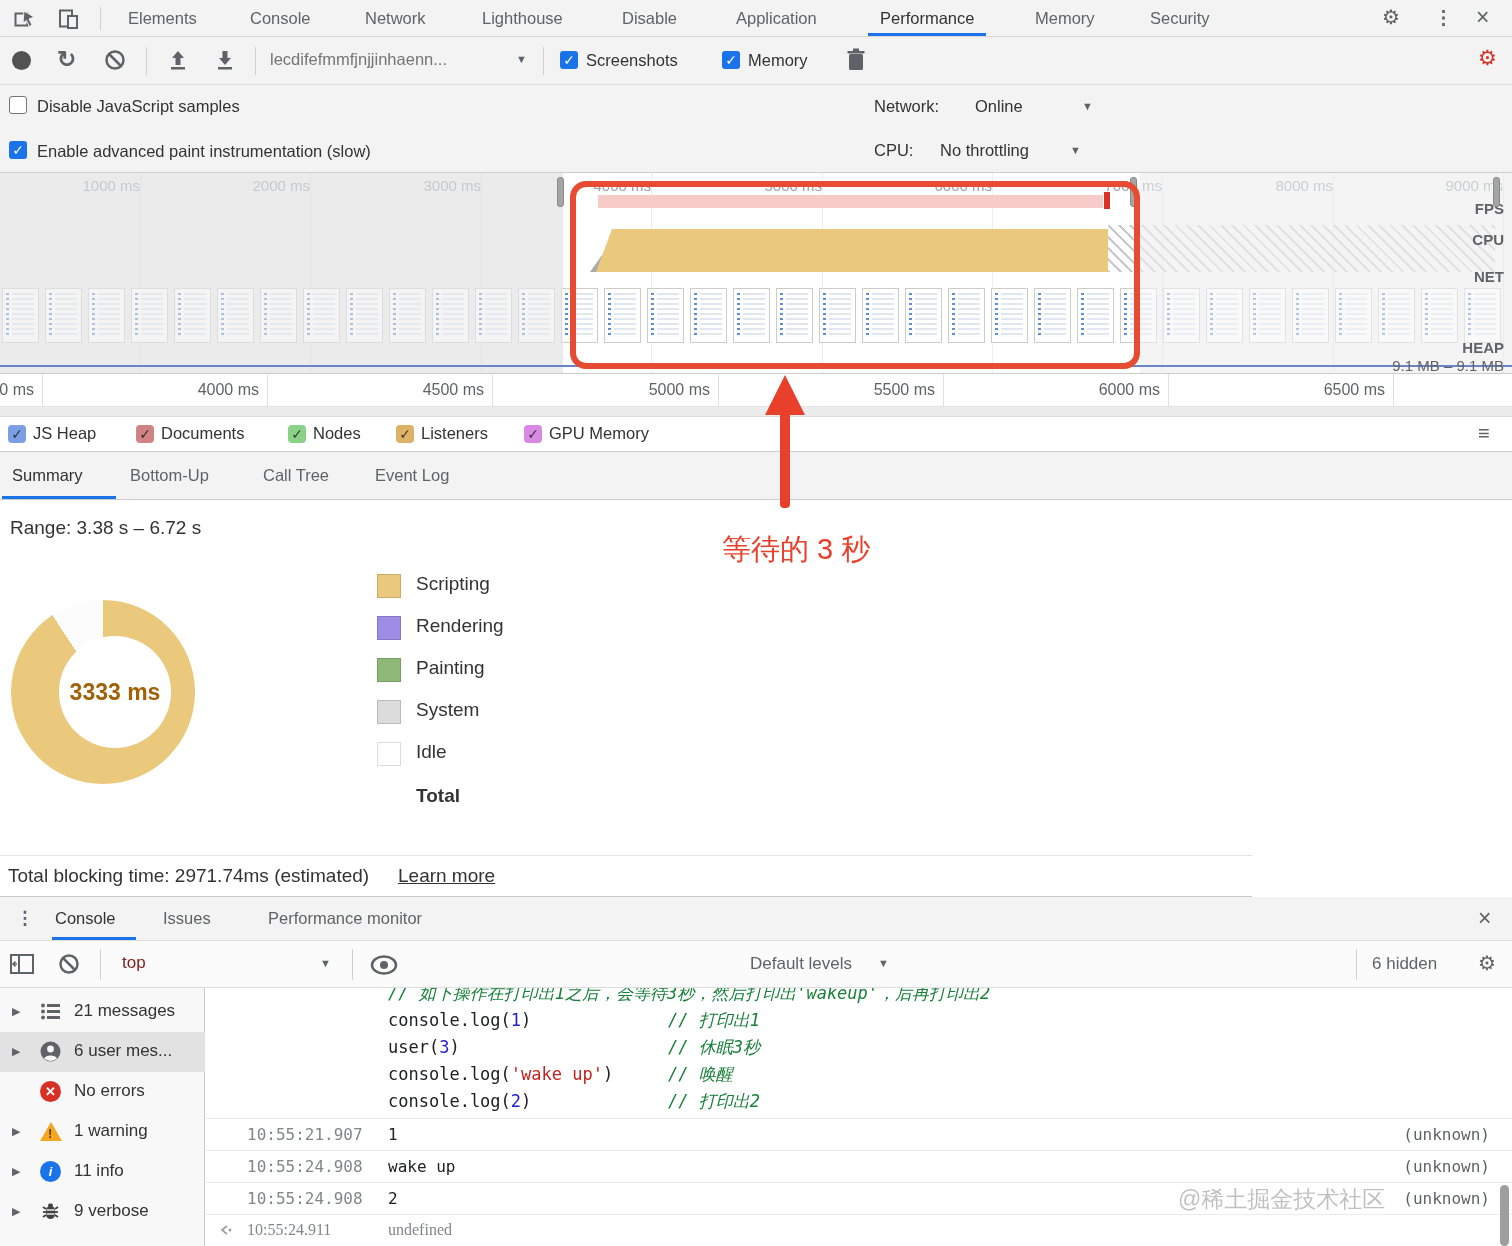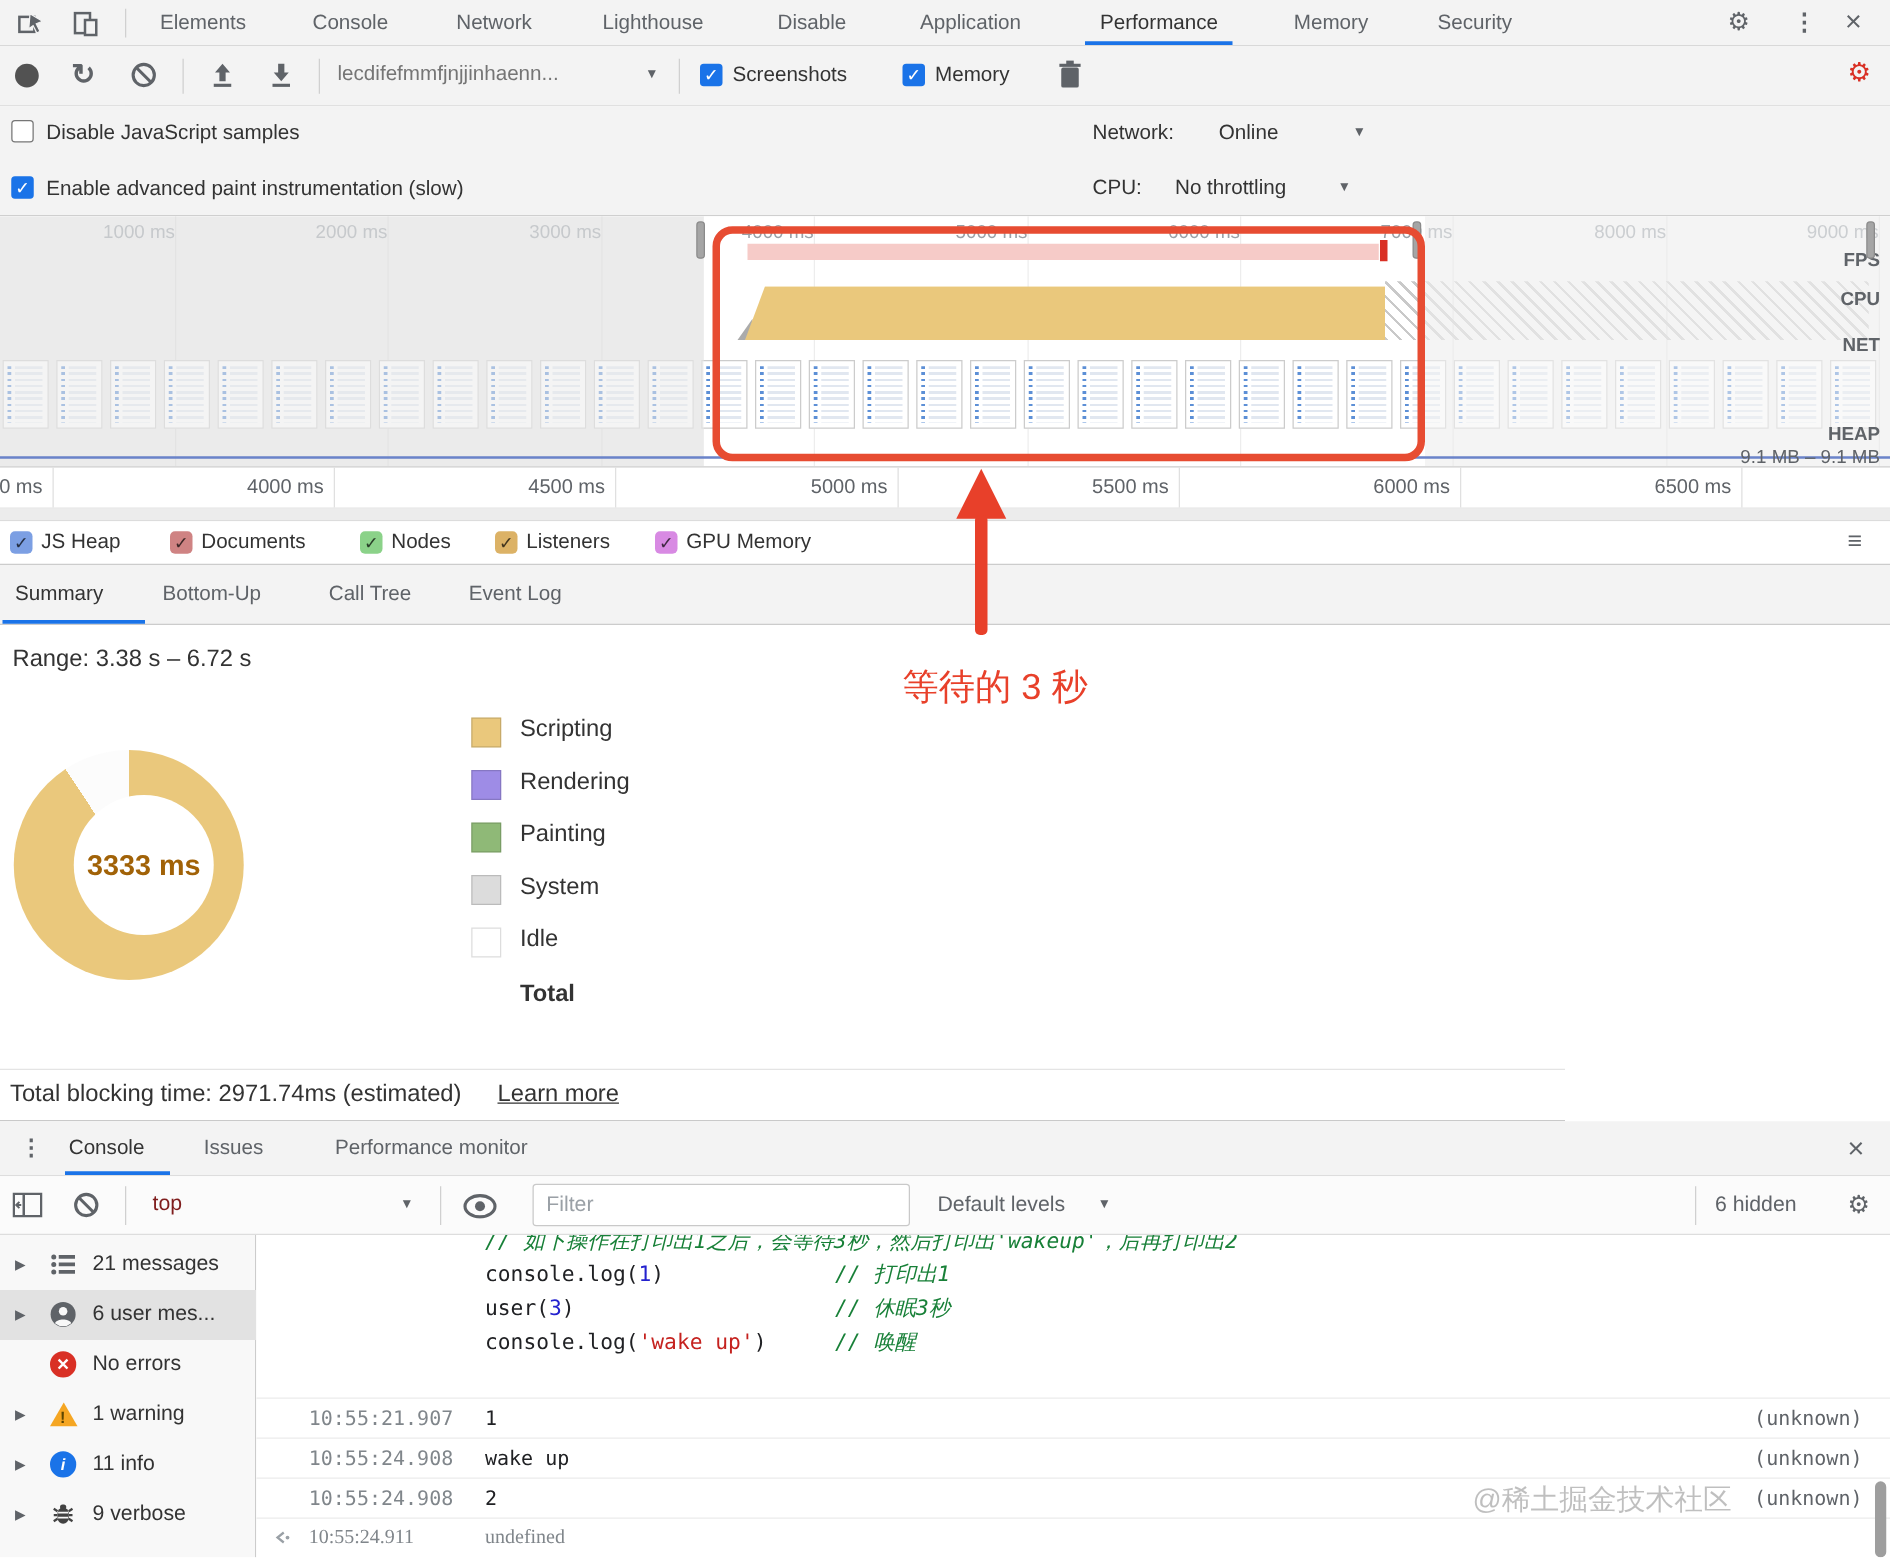--- a/index.html
+++ b/index.html
@@ -395,21 +395,20 @@
     <div class="vdiv" style="left:100px;top:8px;height:31px;"></div>
     <span class="abs" style="left:122px;top:12px;font-size:17px;color:#7f1d1d;">top</span>
     <span class="abs caret" style="left:320px;top:16px;">▼</span>
     <div class="vdiv" style="left:352px;top:8px;height:31px;"></div>
     <span class="abs" style="left:370px;top:14px;">
       <svg width="28" height="20" viewBox="0 0 28 20">
           <ellipse cx="14" cy="10" rx="12" ry="8.5" fill="none" stroke="#5f6368" stroke-width="2.5"></ellipse>
           <circle cx="14" cy="10" r="4" fill="#5f6368"></circle>
         </svg>
     </span>
-    <input class="filterbox" type="text" placeholder="Filter" style="">
     <span class="abs" style="left:750px;top:13px;font-size:17px;color:#5f6368;">Default levels</span>
     <span class="abs caret" style="left:878px;top:16px;">▼</span>
     <div class="vdiv" style="left:1356px;top:8px;height:31px;"></div>
     <span class="abs" style="left:1372px;top:13px;font-size:17px;color:#5f6368;">6 hidden</span>
     <span class="abs gicon" style="left:1478px;top:10px;font-size:20px;">⚙</span>
   </div>
 
   <div class="csidebar">
     <div class="srow" style="top:4px;">
       <span class="dis">▶</span>
@@ -473,20 +472,21 @@
       <span class="slabel">9 verbose</span>
     </div>
   </div>
 
   <div class="cmain mono">
     <div class="codeblock">
       <div class="codeline cmt-inline">// 如下操作在打印出1之后，会等待3秒，然后打印出'wakeup'，后再打印出2</div>
       <div class="codeline"><span>console.log(</span><span class="num">1</span><span>)</span><span class="cmt">// 打印出1</span></div>
       <div class="codeline"><span>user(</span><span class="num">3</span><span>)</span><span class="cmt">// 休眠3秒</span></div>
       <div class="codeline"><span>console.log(</span><span class="str">'wake up'</span><span>)</span><span class="cmt">// 唤醒</span></div>
+      <div class="codeline"><span>console.log(</span><span class="num">2</span><span>)</span><span class="cmt">// 打印出2</span></div>
     </div>
 
     <div class="logrow" style="top:130px;">
       <span class="ts">10:55:21.907</span>
       <span class="logval num">1</span>
       <span class="logsrc">(unknown)</span>
     </div>
     <div class="logrow" style="top:162px;">
       <span class="ts">10:55:24.908</span>
       <span class="logval">wake up</span>

